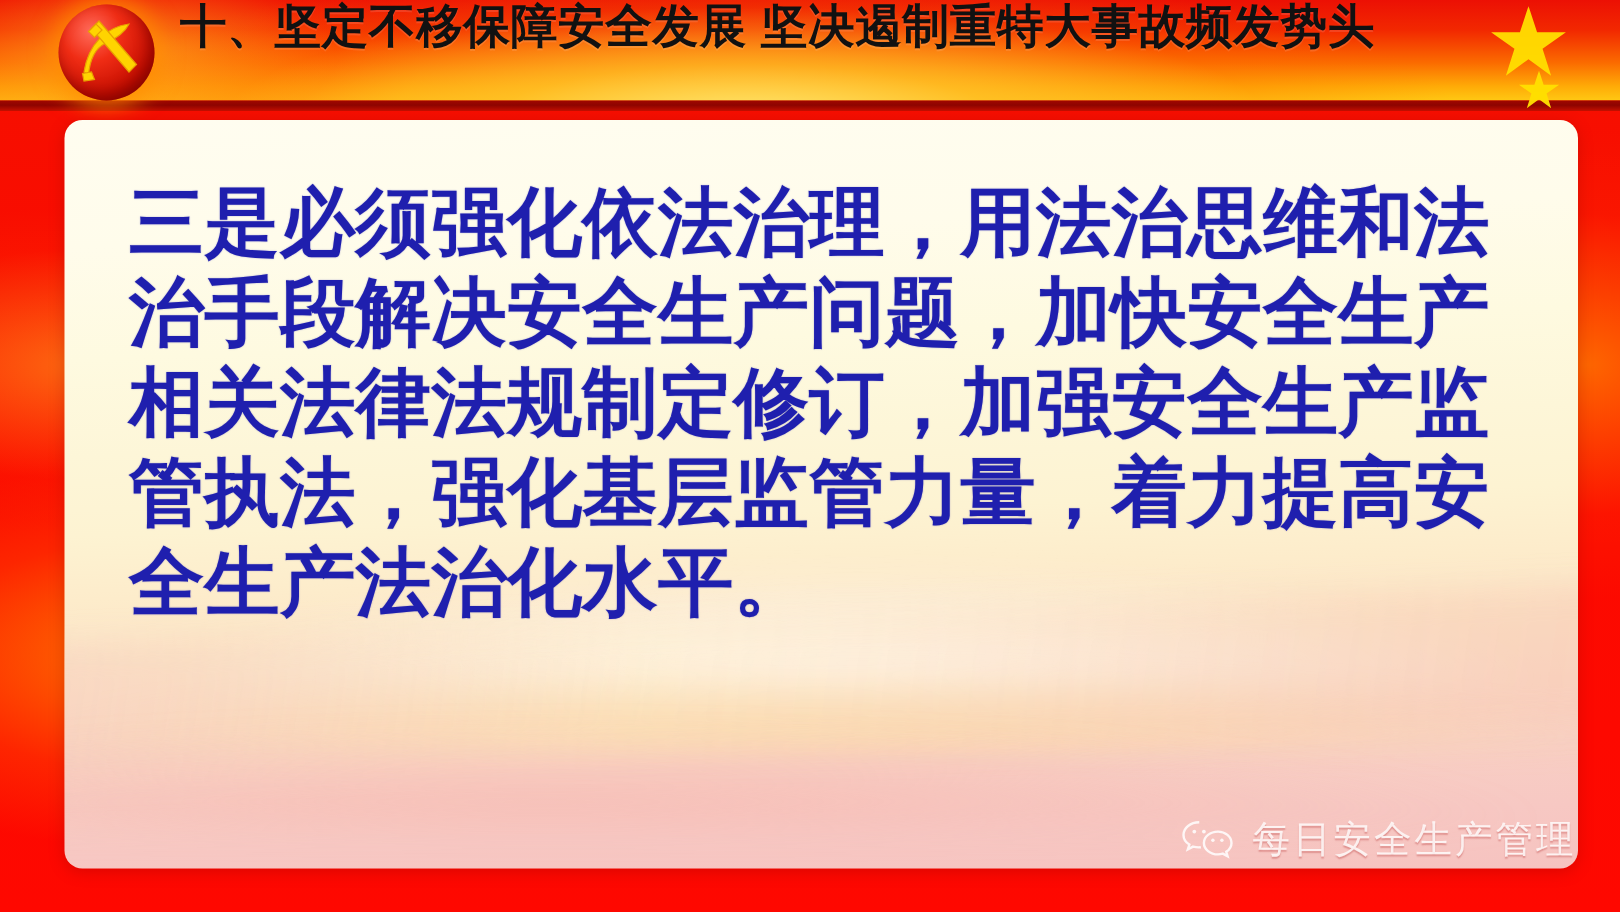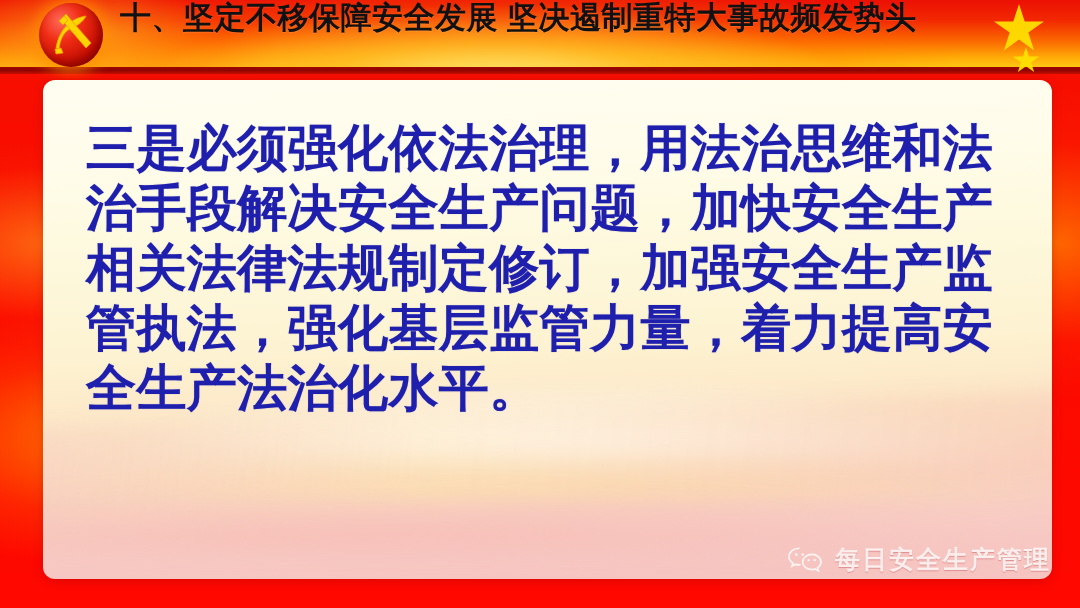--- a/index.html
+++ b/index.html
@@ -179,21 +179,21 @@
     left: 786px;
     top: 543px;
     display: flex;
     align-items: center;
     gap: 9px;
     opacity: 0.92;
   }
   .wechat-icon { width: 40px; height: 30px; position: relative; }
   .watermark-text {
     font-size: 25px;
-    font-weight: bold;
+    font-weight: normal;
     color: rgba(255,255,255,0.88);
     letter-spacing: 2px;
     text-shadow: 0 1px 1px rgba(190,70,70,0.45);
   }
 </style>
 </head>
 <body>
 
 <div class="slide">
 

